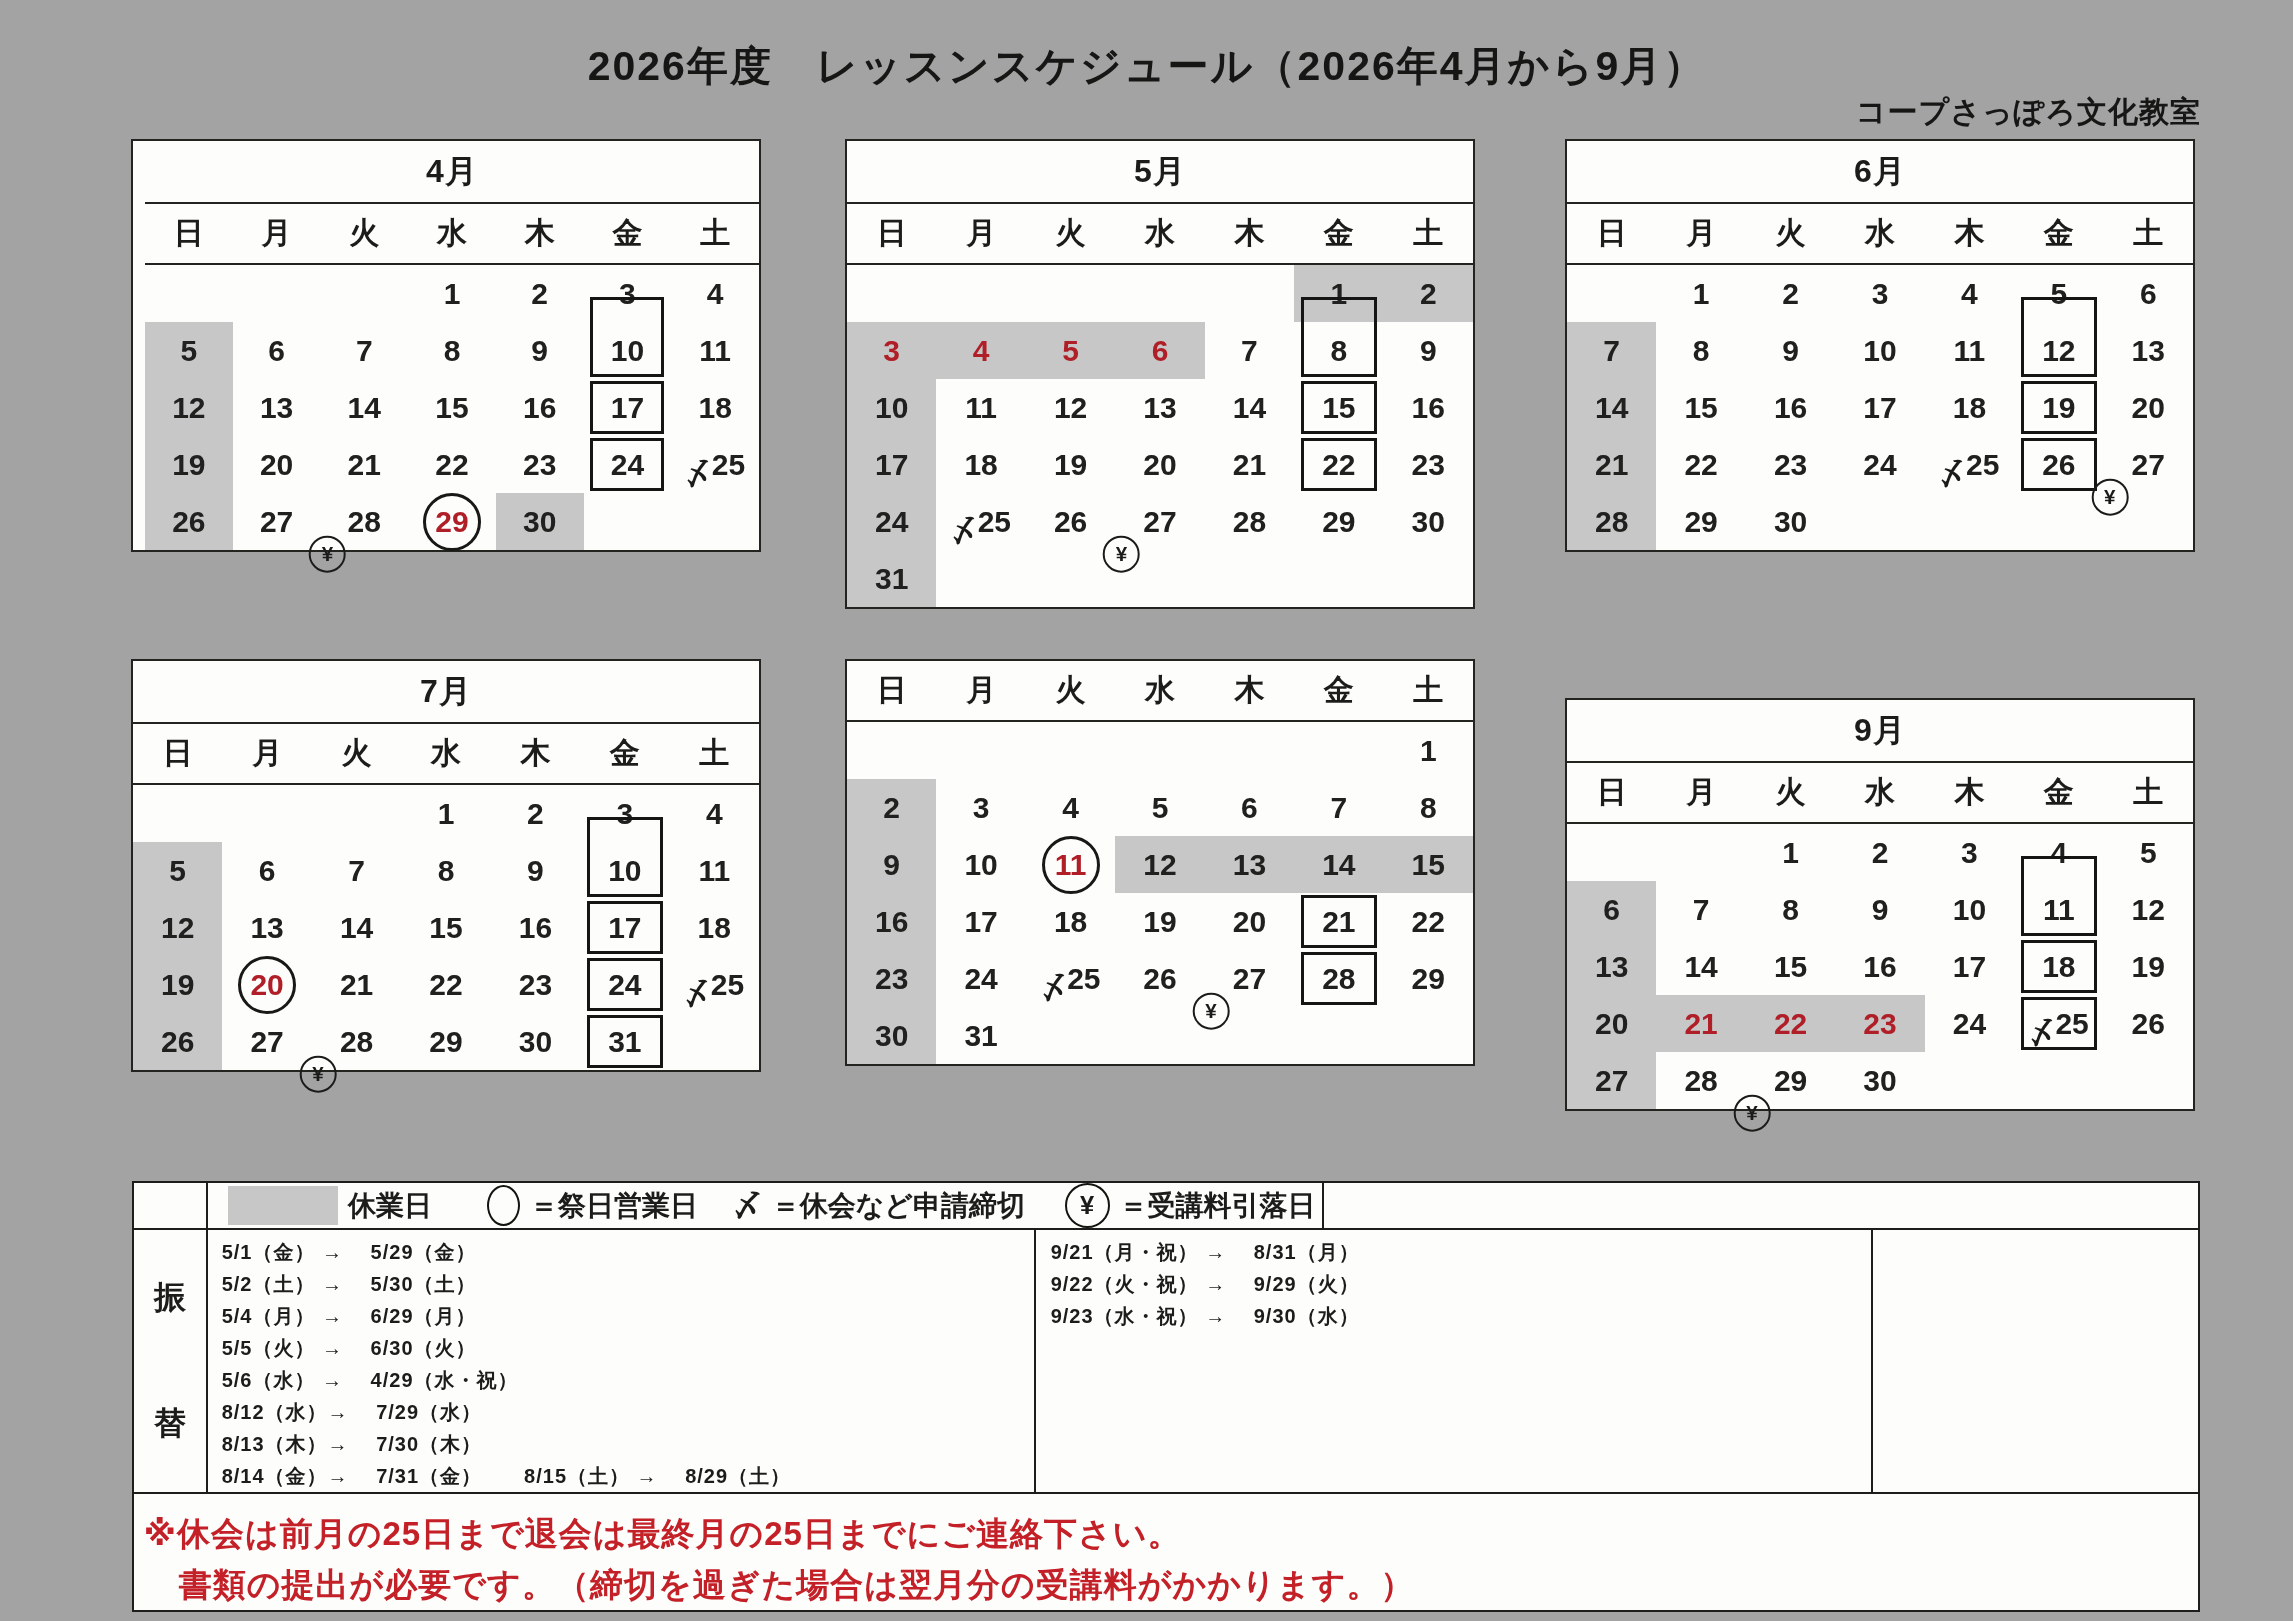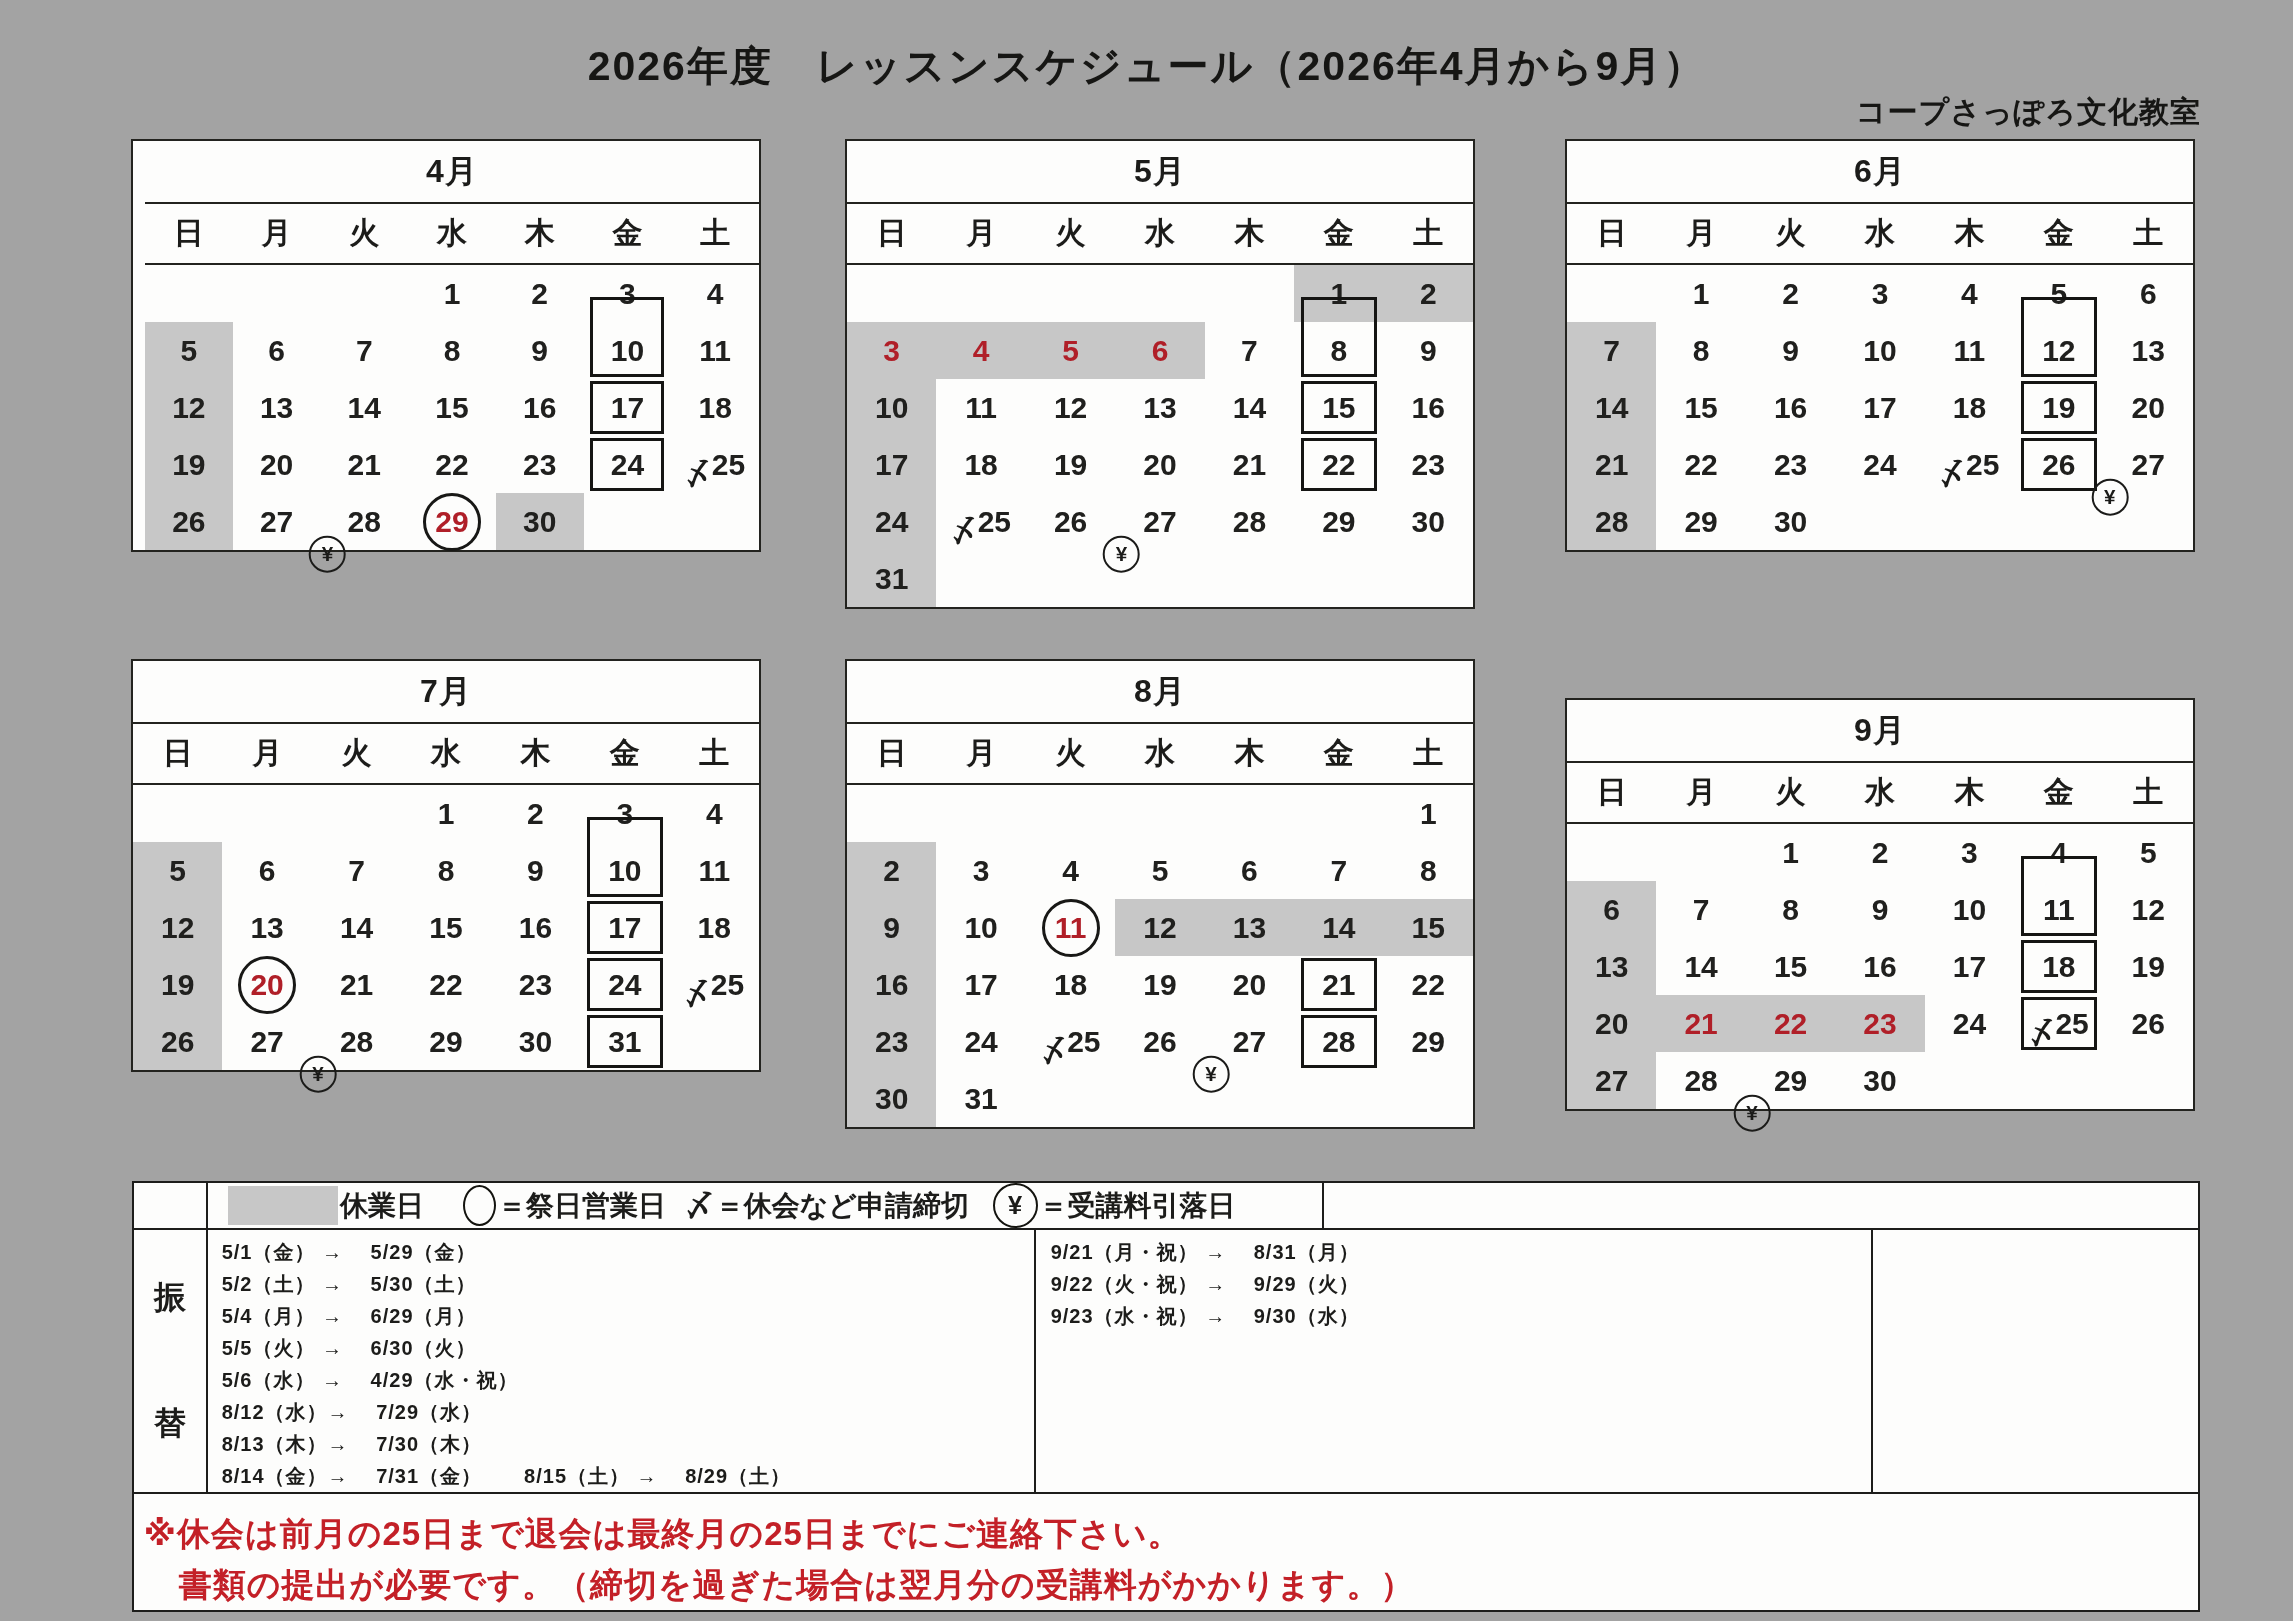--- a/index.html
+++ b/index.html
@@ -36,21 +36,21 @@
     display:flex;align-items:center;justify-content:center;font-size:20.6px;font-weight:bold;color:#1b1b19;
     transform:translate(15.7px,13.7px);z-index:5;background:transparent;}
   .yen-anchor{position:relative;display:inline-block;}
   
   #bottom-table{position:absolute;left:132px;top:1181px;width:2068px;height:431px;
     border:2.9px solid #1d1d1b;box-sizing:border-box;background:#fdfdfc;}
   #bt-legend{position:absolute;left:0;top:0;width:100%;height:47px;border-bottom:2.9px solid #1d1d1b;box-sizing:border-box;
     display:flex;align-items:center;}
   #bt-legend-leftcell{position:absolute;left:0;top:0;height:100%;width:74px;border-right:2.9px solid #1d1d1b;box-sizing:border-box;}
   #bt-legend-rightline{position:absolute;left:1188px;top:0;height:100%;width:0;border-right:2.9px solid #1d1d1b;}
-  .legend-items{position:absolute;left:94px;top:0;height:100%;display:flex;align-items:center;gap:2px;
+  .legend-items{position:absolute;left:94px;top:0;height:100%;display:flex;align-items:center;gap:10px;
     font-size:28px;font-weight:bold;}
   .legend-swatch{width:110px;height:39px;background:#c7c7c7;display:inline-block;}
   .legend-circle{width:29px;height:37px;border:2.9px solid #14140f;border-radius:50%;display:inline-block;}
   .legend-yen{width:41px;height:41px;border:2.9px solid #14140f;border-radius:50%;display:inline-flex;
     align-items:center;justify-content:center;font-size:25.5px;font-weight:bold;}
   .lgap{display:inline-block;width:35px;}
   
   #bt-body{position:absolute;left:0;top:47px;width:100%;height:262px;box-sizing:border-box;}
   #furikae-cell{position:absolute;left:0;top:0;width:74px;height:100%;border-right:2.9px solid #1d1d1b;box-sizing:border-box;
     display:flex;flex-direction:column;align-items:center;justify-content:center;gap:82px;
@@ -549,21 +549,20 @@
           <span class="num">30</span>
         </div>
         <div class="cell">
           <div class="box"></div>
           <span class="num">31</span>
         </div>
         <div class="cell"></div>
       </div>
     </div>
   <div id="cal-4" class="month" style="left:845px;top:659px;">
-      <div class="m-title">8月</div>
       <div class="m-week">
         <span>日</span>
         <span>月</span>
         <span>火</span>
         <span>水</span>
         <span>木</span>
         <span>金</span>
         <span>土</span>
       </div>
       <div class="m-grid">

